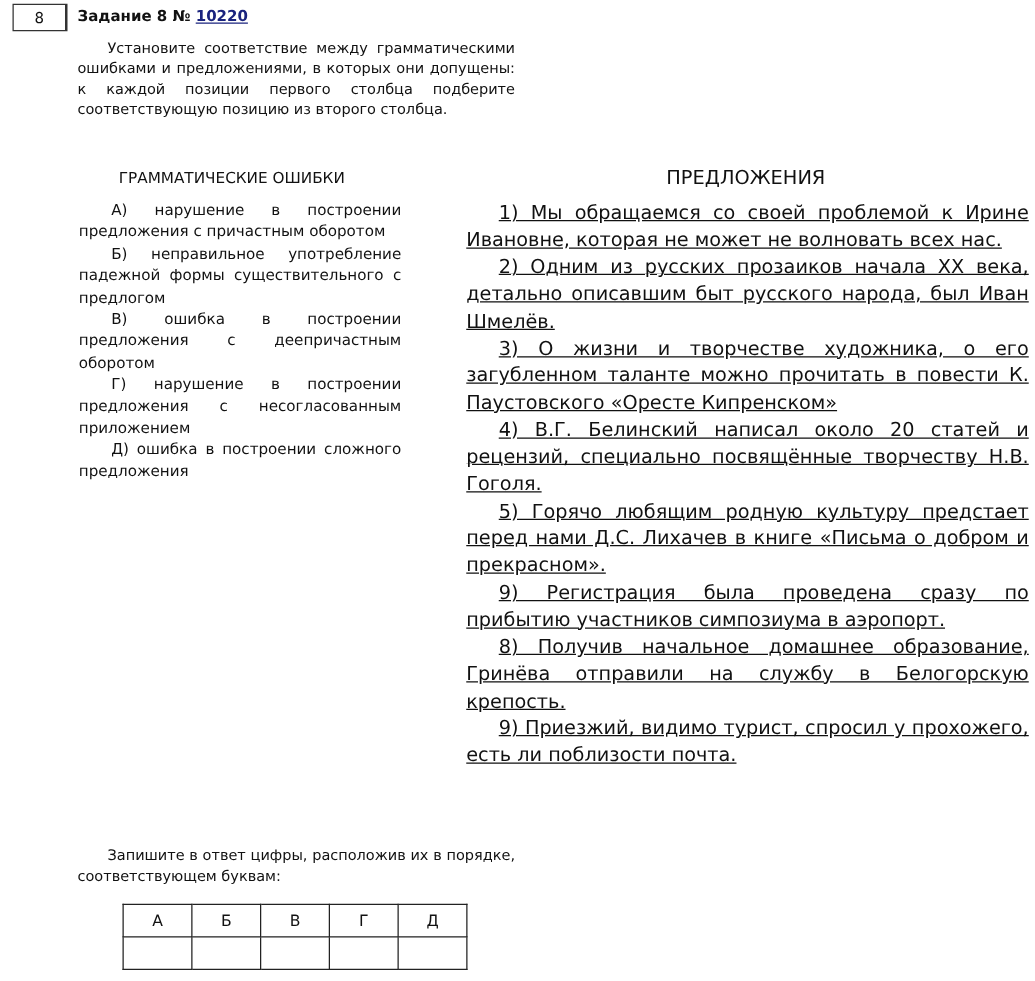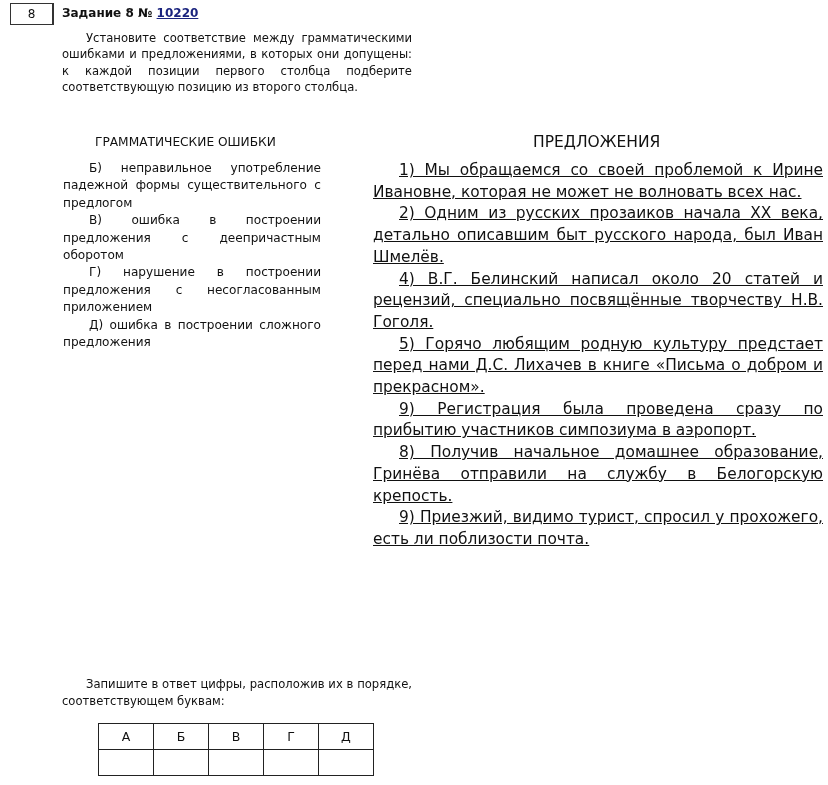--- a/index.html
+++ b/index.html
@@ -22,30 +22,32 @@
 </style>
 </head>
 <body>
 
 <div class="num-box">8</div>
 <div class="task-title"><b>Задание 8 № </b><a href="#">10220</a></div>
 <p class="intro">Установите соответствие между грамматическими ошибками и предложениями, в которых они допущены: к каждой позиции первого столбца подберите соответствующую позицию из второго столбца.</p>
 
 <div class="col-left-head">ГРАММАТИЧЕСКИЕ ОШИБКИ</div>
 <div class="col-left">
+  <p>А) нарушение в построении предложения с причастным оборотом</p>
   <p>Б) неправильное употребление падежной формы существительного с предлогом</p>
   <p>В) ошибка в построении предложения с деепричастным оборотом</p>
   <p>Г) нарушение в построении предложения с несогласованным приложением</p>
   <p>Д) ошибка в построении сложного предложения</p>
 </div>
 
 <div class="col-right-head">ПРЕДЛОЖЕНИЯ</div>
 <div class="col-right">
   <p>1) Мы обращаемся со своей проблемой к Ирине Ивановне, которая не может не волновать всех нас.</p>
   <p>2) Одним из русских прозаиков начала XX века, детально описавшим быт русского народа, был Иван Шмелёв.</p>
+  <p>3) О жизни и творчестве художника, о его загубленном таланте можно прочитать в повести К. Паустовского «Оресте Кипренском»</p>
   <p>4) В.Г. Белинский написал около 20 статей и рецензий, специально посвящённые творчеству Н.В. Гоголя.</p>
   <p>5) Горячо любящим родную культуру предстает перед нами Д.С. Лихачев в книге «Письма о добром и прекрасном».</p>
   <p>9) Регистрация была проведена сразу по прибытию участников симпозиума в аэропорт.</p>
   <p>8) Получив начальное домашнее образование, Гринёва отправили на службу в Белогорскую крепость.</p>
   <p>9) Приезжий, видимо турист, спросил у прохожего, есть ли поблизости почта.</p>
 </div>
 
 <p class="answer-text">Запишите в ответ цифры, расположив их в порядке, соответствующем буквам:</p>
 <table class="answer">
   <tbody>

